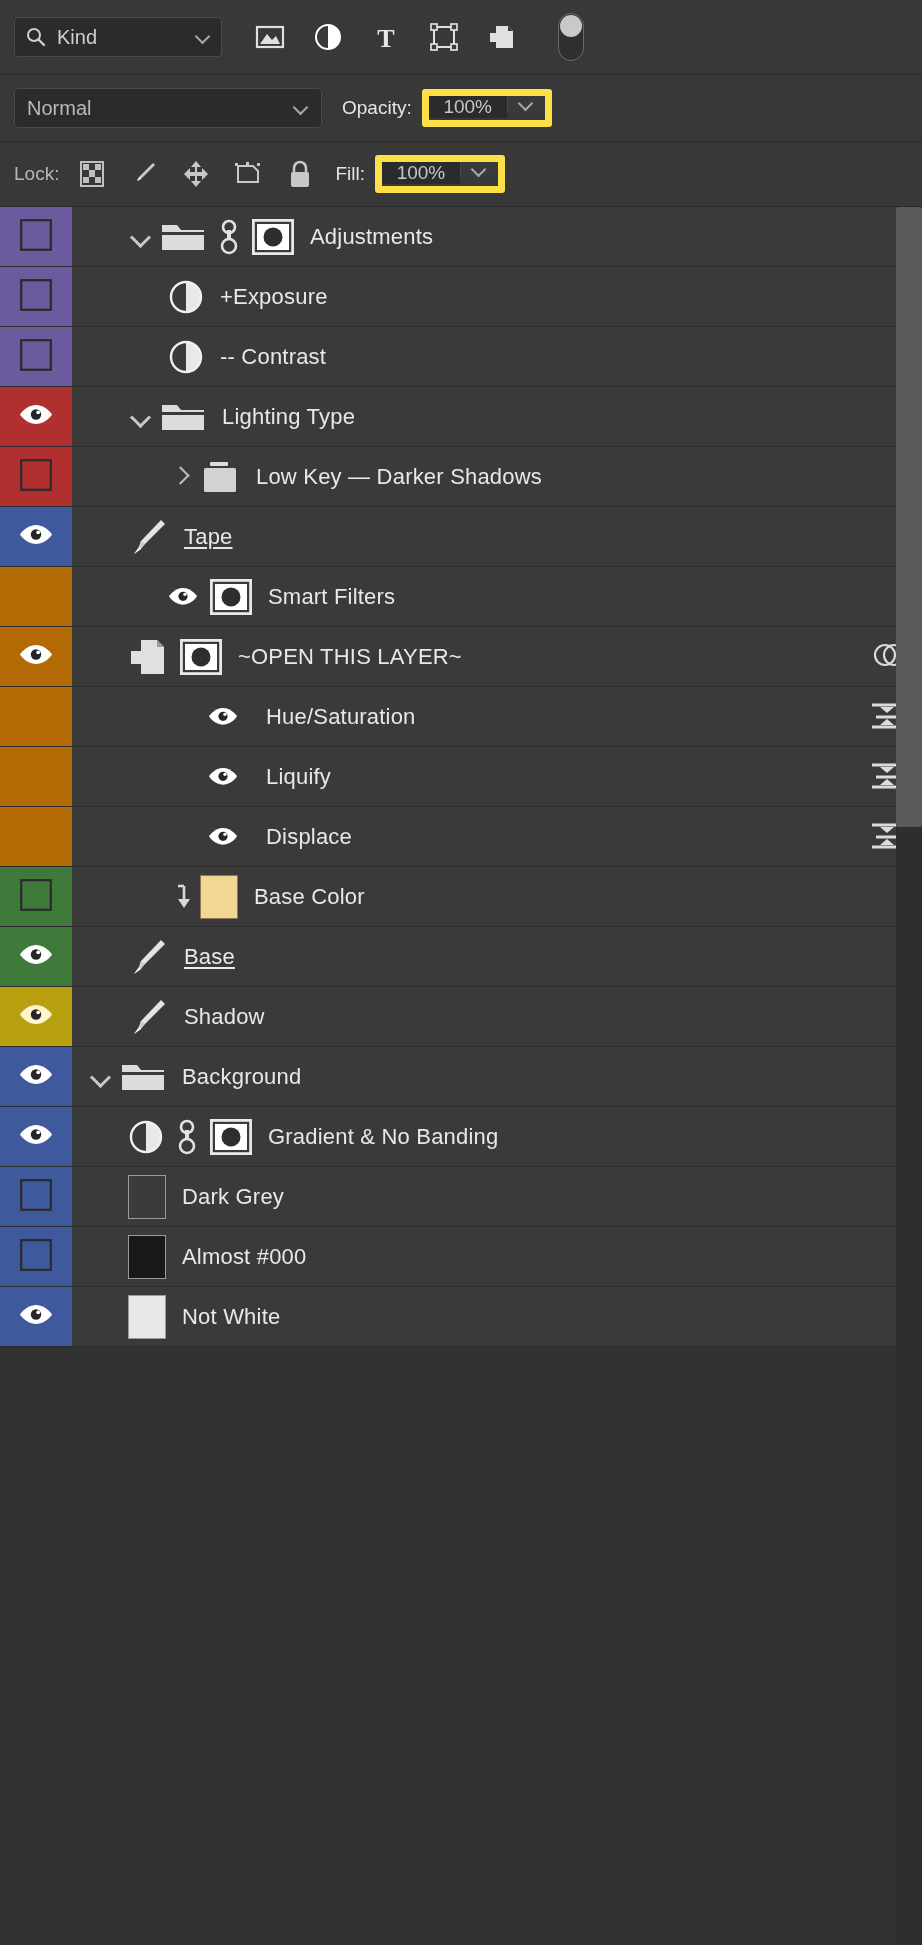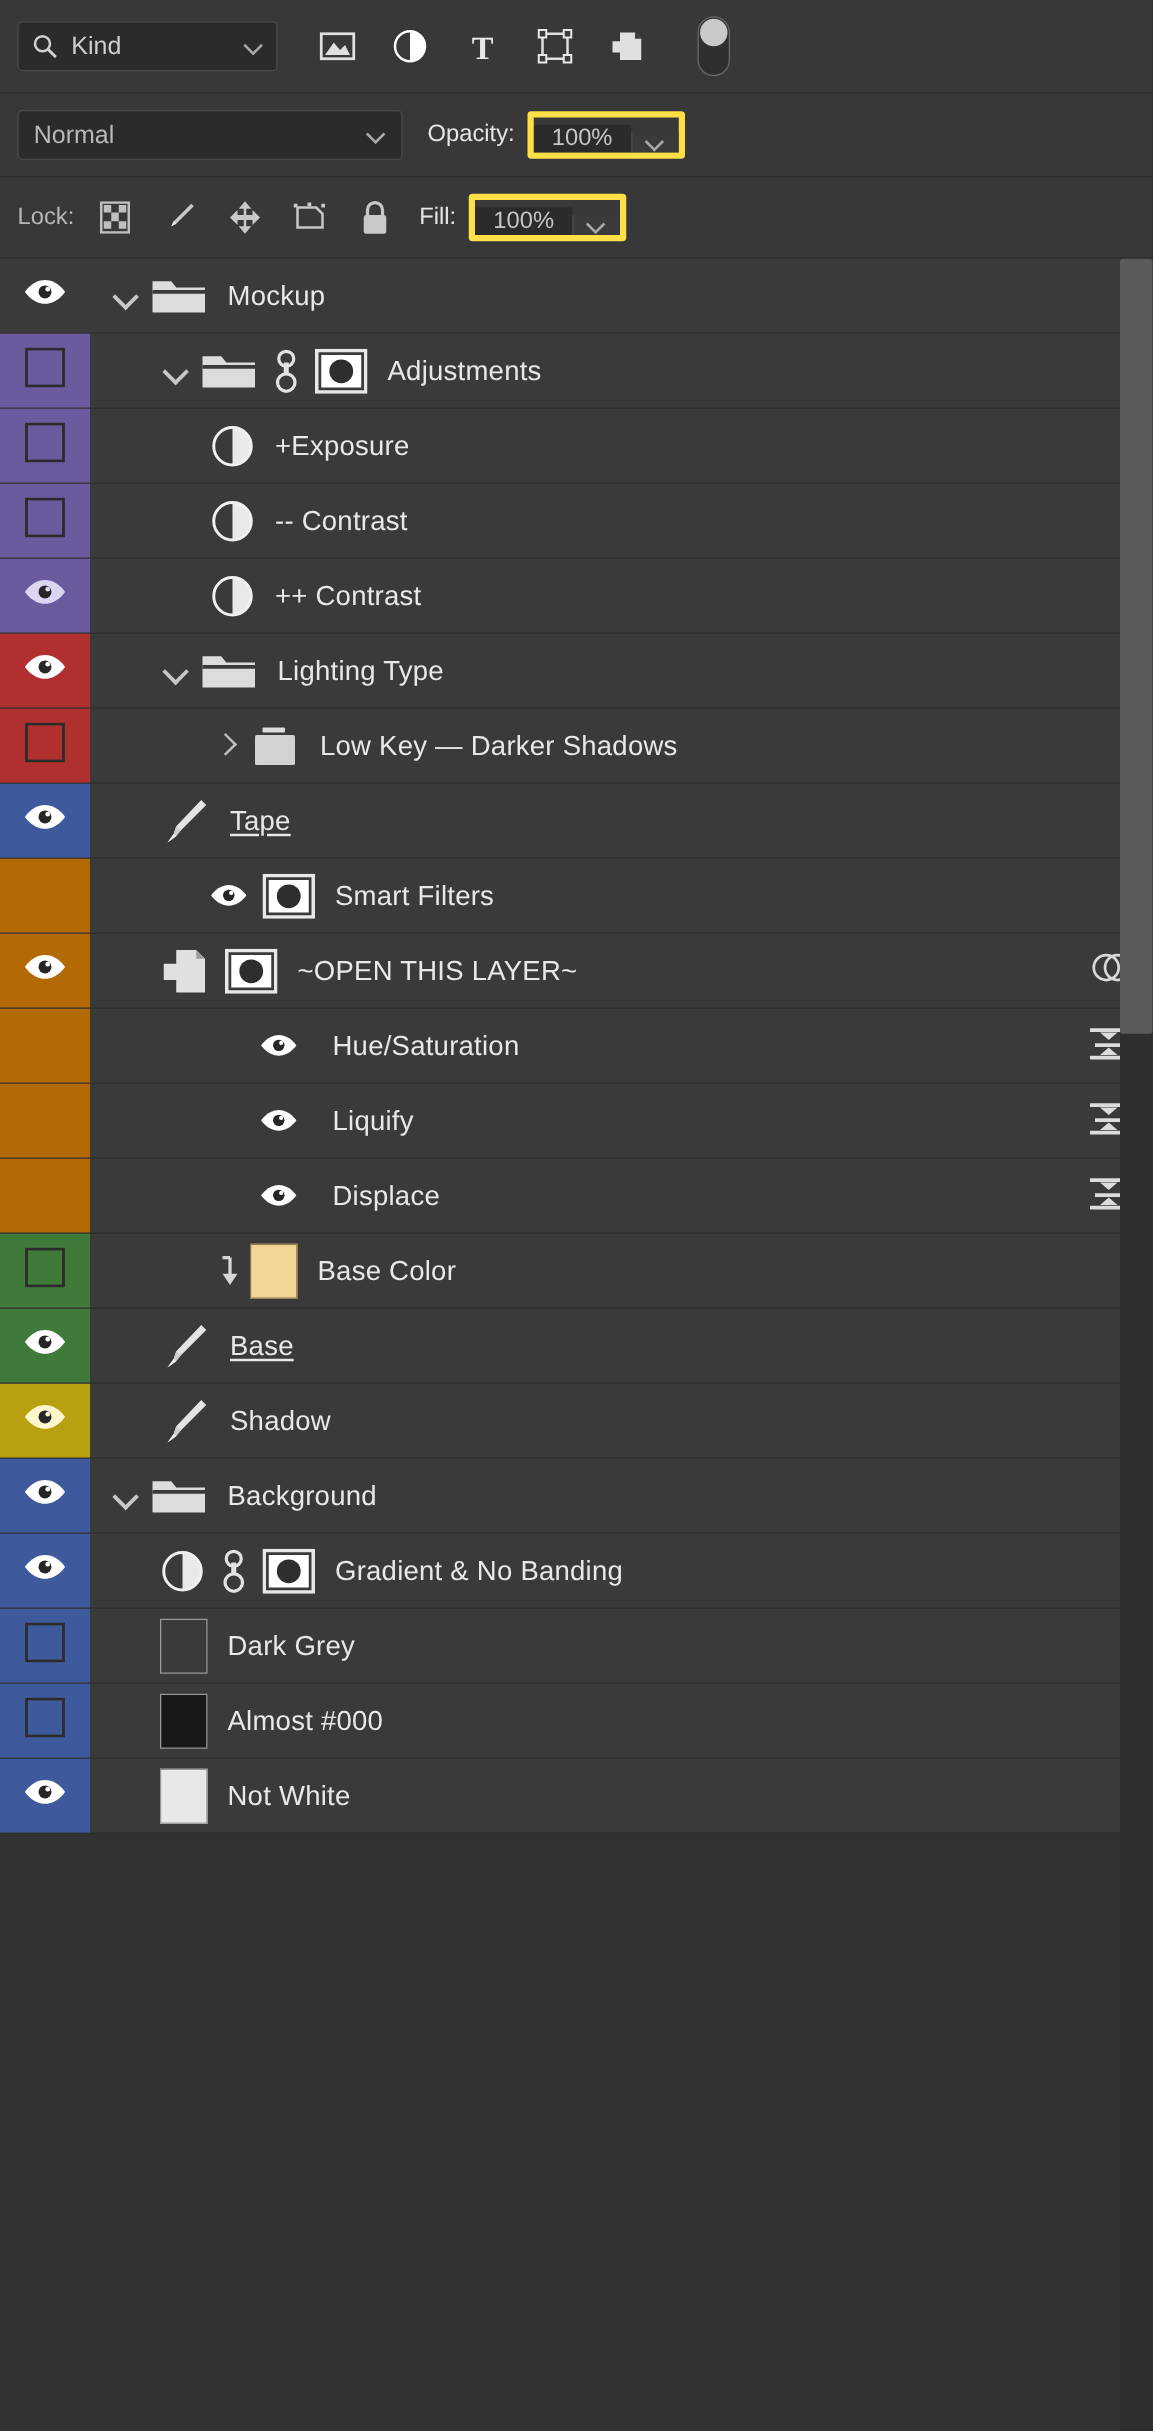--- a/index.html
+++ b/index.html
@@ -82,22 +82,22 @@
     padding: 11px 12px;
     color: #b9b9b9; font-size: 20px;
   }
   .blend-select span.txt { flex: 1; }
   .field-label {
     color: #e5e5e5; font-size: 19px;
     margin-left: 20px; margin-right: 10px;
   }
   .num-field {
     height: 38px;
-    display: flex; align-items: flex-end;
-    border: 5px solid #fde047;
+    display: flex; align-items: flex-start;
+    border: 7px solid #fde047;
     border-radius: 3px;
     overflow: hidden;
   }
   .num-val {
     width: 78px;
     background: #2b2b2b;
     color: #c6c6c6; font-size: 19px;
     display: flex; align-items: center; justify-content: center;
   }
   .num-step {
@@ -324,40 +324,20 @@
   <div class="num-field">
     <span class="num-val">100%</span>
     <span class="num-step">
       <span class="chev-sm"></span>
     </span>
   </div>
 </div>
 
 <div class="layer-list" id="layer-list">
     <div class="layer-row">
-      <div class="color-strip" style="background: rgb(58, 58, 58);">
-        <span><svg width="34" height="21.08" viewBox="0 0 34 21">
-            <path d="M17 1 C7 1 1 10.5 1 10.5 C1 10.5 7 20 17 20 C27 20 33 10.5 33 10.5 C33 10.5 27 1 17 1 Z" fill="#ffffff"></path>
-            <circle cx="17" cy="10.5" r="5.2" fill="#262626"></circle>
-            <circle cx="19.2" cy="8.3" r="1.9" fill="#ffffff"></circle>
-          </svg></span>
-      </div>
-      <div class="row-body">
-        <span class="indent" style="width:16px"></span>
-        <span class="disc down"></span>
-        <span style="display:flex;align-items:center">
-          <svg width="46" height="34" viewBox="0 0 46 34">
-            <path d="M2 30 L2 5 L17 5 L21 10 L44 10 L44 30 Z" fill="#dcdcdc"></path>
-            <rect x="2" y="12" width="42" height="3" fill="#3a3a3a"></rect>
-          </svg>
-        </span>
-        <span class="layer-name" style="margin-left:16px">Mockup</span>
-      </div>
-    </div>
-    <div class="layer-row">
       <div class="color-strip" style="background: rgb(107, 90, 158);">
         <span><svg width="32" height="32" viewBox="0 0 32 32">
             <rect x="1.2" y="1.2" width="29.6" height="29.6" fill="none" stroke="#2b2b2b" stroke-width="2.2"></rect>
           </svg></span>
       </div>
       <div class="row-body">
         <span class="indent" style="width:56px"></span>
         <span class="disc down"></span>
         <span style="display:flex;align-items:center">
           <svg width="46" height="34" viewBox="0 0 46 34">
@@ -409,40 +389,20 @@
       <div class="row-body">
         <span class="indent" style="width:96px"></span>
         <span style="display:flex;align-items:center">
           <svg width="36" height="36" viewBox="0 0 36 36">
             <circle cx="18" cy="18" r="15" fill="#e9e9e9"></circle>
             <path d="M18 3 A15 15 0 0 0 18 33 Z" fill="#3a3a3a"></path>
             <circle cx="18" cy="18" r="15" fill="none" stroke="#f0f0f0" stroke-width="2.4"></circle>
           </svg>
         </span>
         <span class="layer-name" style="margin-left:16px">-- Contrast</span>
-      </div>
-    </div>
-    <div class="layer-row">
-      <div class="color-strip" style="background: rgb(107, 90, 158);">
-        <span><svg width="34" height="21.08" viewBox="0 0 34 21">
-            <path d="M17 1 C7 1 1 10.5 1 10.5 C1 10.5 7 20 17 20 C27 20 33 10.5 33 10.5 C33 10.5 27 1 17 1 Z" fill="#ddd6f2"></path>
-            <circle cx="17" cy="10.5" r="5.2" fill="#262626"></circle>
-            <circle cx="19.2" cy="8.3" r="1.9" fill="#ddd6f2"></circle>
-          </svg></span>
-      </div>
-      <div class="row-body">
-        <span class="indent" style="width:96px"></span>
-        <span style="display:flex;align-items:center">
-          <svg width="36" height="36" viewBox="0 0 36 36">
-            <circle cx="18" cy="18" r="15" fill="#e9e9e9"></circle>
-            <path d="M18 3 A15 15 0 0 0 18 33 Z" fill="#3a3a3a"></path>
-            <circle cx="18" cy="18" r="15" fill="none" stroke="#f0f0f0" stroke-width="2.4"></circle>
-          </svg>
-        </span>
-        <span class="layer-name" style="margin-left:16px">++ Contrast</span>
       </div>
     </div>
     <div class="layer-row">
       <div class="color-strip" style="background: rgb(176, 48, 48);">
         <span><svg width="34" height="21.08" viewBox="0 0 34 21">
             <path d="M17 1 C7 1 1 10.5 1 10.5 C1 10.5 7 20 17 20 C27 20 33 10.5 33 10.5 C33 10.5 27 1 17 1 Z" fill="#ffffff"></path>
             <circle cx="17" cy="10.5" r="5.2" fill="#262626"></circle>
             <circle cx="19.2" cy="8.3" r="1.9" fill="#ffffff"></circle>
           </svg></span>
       </div>

